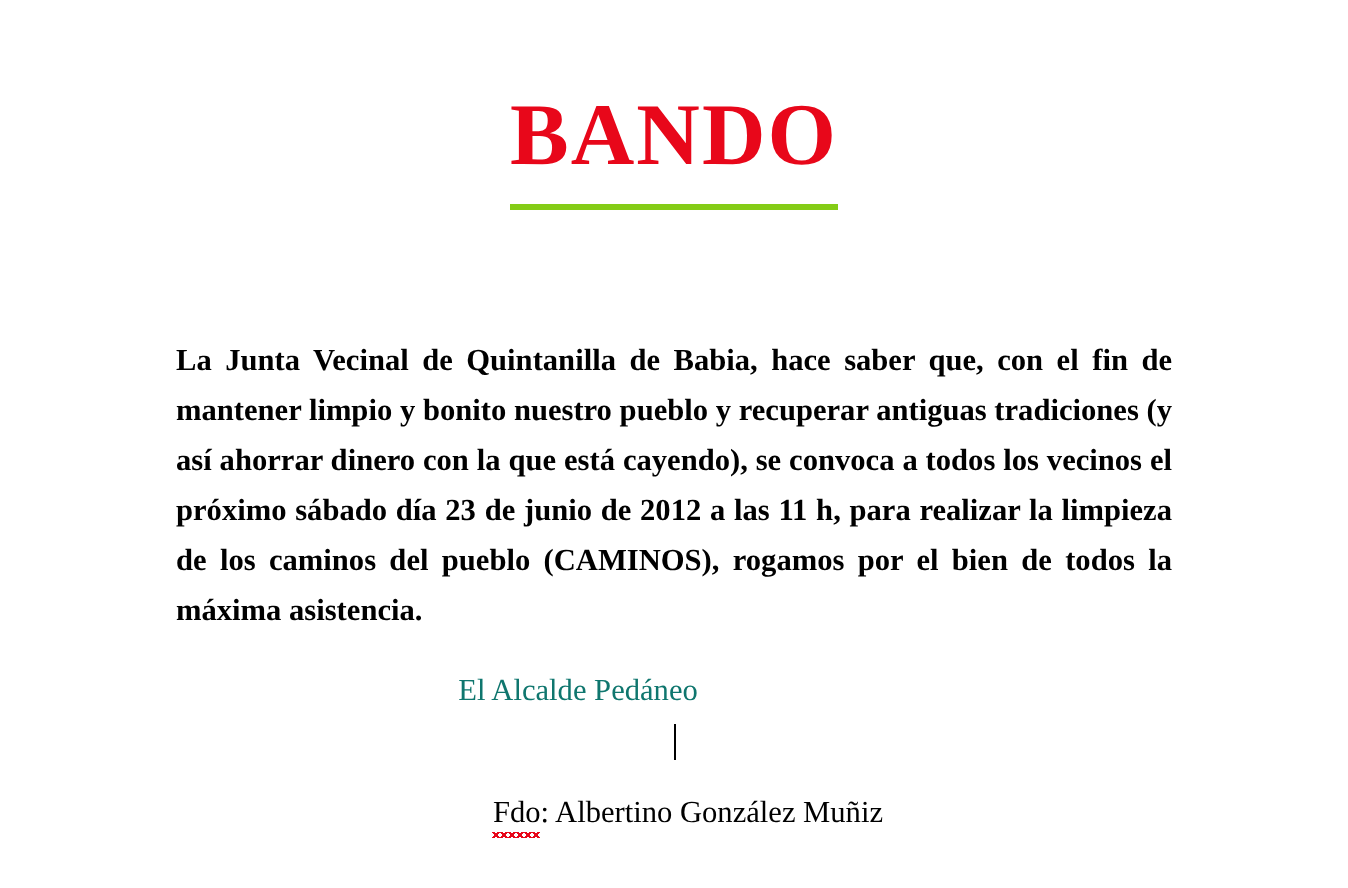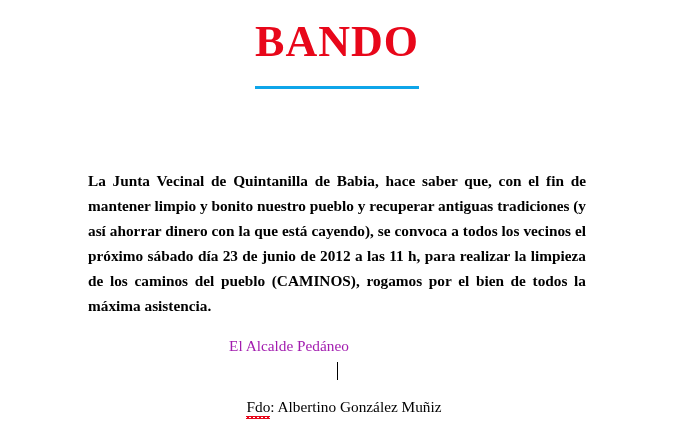--- a/index.html
+++ b/index.html
@@ -31,23 +31,24 @@
     width: 674px;
     text-align: center;
     color: #e8071a;
     font-family: "Liberation Serif", serif;
     font-weight: bold;
     font-size: 44px;
     letter-spacing: 1px;
     line-height: 1.1;
   }
   .title span {
-    border-bottom: 3px solid #0ea5e9;
-    padding-bottom: 20px;
+    border-bottom: 3px solid #84cc16;
+    padding-bottom: 10px;
     display: inline-block;
+    margin-top: 26px;
   }
 
   .body-text {
     position: absolute;
     top: 168px;
     left: 88px;
     width: 498px;
     font-size: 15.3px;
     line-height: 25px;
     text-align: justify;
@@ -56,21 +57,21 @@
     font-weight: bold;
   }
 
   .signature-line1 {
     position: absolute;
     top: 337px;
     left: 0;
     width: 564px;
     text-align: center;
     font-size: 15.3px;
-    color: #a21caf;
+    color: #0f766e;
   }
   .signature-line1 .inner {
     display: inline-block;
     margin-left: 14px;
   }
 
   .caret {
     position: absolute;
     top: 362px;
     left: 337px;

